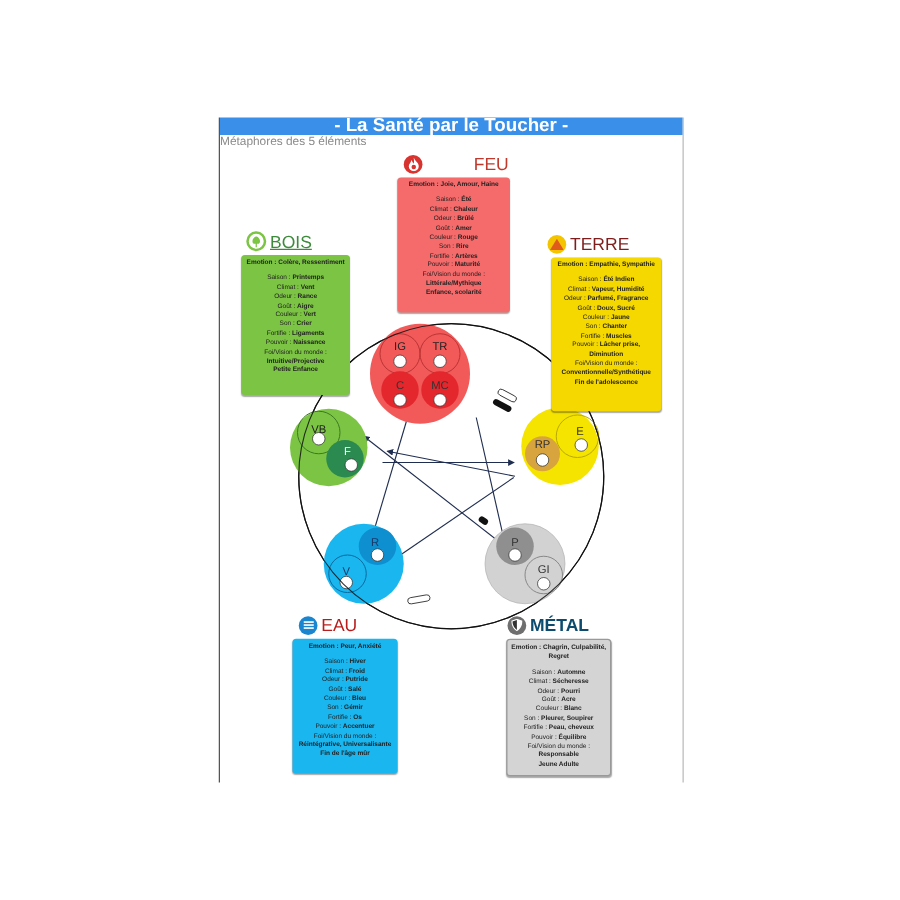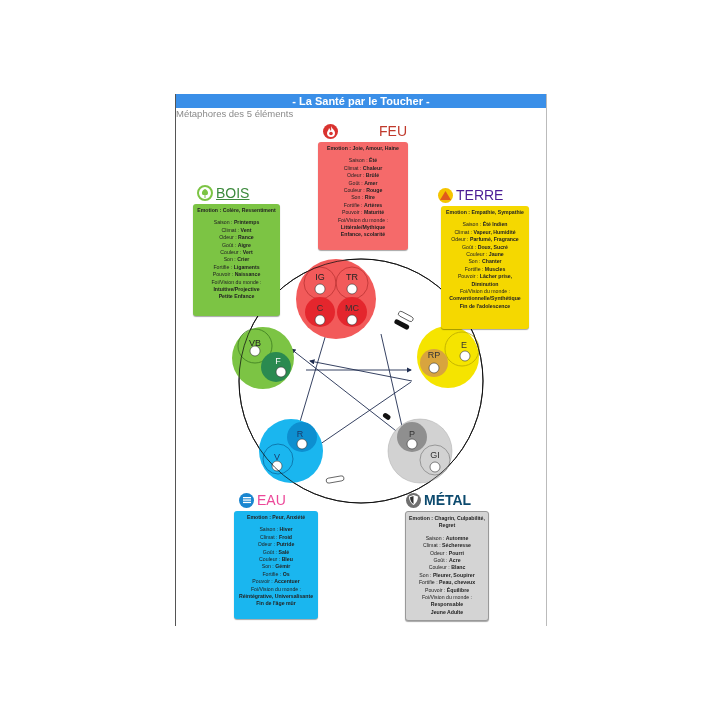--- a/index.html
+++ b/index.html
@@ -1,18 +1,18 @@
 <!DOCTYPE html>
 <html><head>
   <meta charset="utf-8">
   <style>
     html, body { margin: 0; padding: 0; background: #ffffff; }
     body { width: 720px; height: 720px; position: relative; overflow: hidden; font-family: "Liberation Sans", sans-serif; }
     .page { position: absolute; left: 175px; top: 94px; width: 370px; height: 532px; background: #fff; border-left: 1px solid #555; border-right: 1px solid #bbb; }
-    .banner { position: absolute; left: 0; top: 0; width: 370px; height: 14px; background: #3a8fe8; color: #fff; font-weight: bold; font-size: 11px; text-align: center; line-height: 14px; }
+    .banner { position: absolute; left: 0; top: 0; width: 370px; height: 14px; background: #3a8fe8; color: #fff; font-weight: bold; font-size: 15px; text-align: center; line-height: 14px; }
     .subtitle { position: absolute; left: 0; top: 14px; width: 370px; font-size: 9.5px; color: #8a8a8a; line-height: 12px; }
     .el-title { position: absolute; display: flex; align-items: center; gap: 3px; font-size: 14px; line-height: 16px; }
     .el-icon { width: 15px; height: 15px; border-radius: 50%; display: inline-flex; align-items: center; justify-content: center; }
     .card { position: absolute; border-radius: 3px; font-size: 5.2px; line-height: 7.4px; text-align: center; padding: 3px 2px; box-sizing: border-box; color: #222; box-shadow: 0 1px 1px rgba(0,0,0,0.35); }
     .card .emo { font-weight: bold; margin-bottom: 5px; }
     .card b { font-weight: bold; }
     .card div { white-space: nowrap; }
     svg.diagram { position: absolute; left: 0; top: 0; }
   </style>
 </head>
@@ -154,21 +154,21 @@
         <div><span>Couleur :</span> <b>Vert</b></div>
         <div><span>Son :</span> <b>Crier</b></div>
         <div><span>Fortifie :</span> <b>Ligaments</b></div>
         <div><span>Pouvoir :</span> <b>Naissance</b></div>
         <div><span>Foi/Vision du monde :</span><b></b></div>
         <div><span></span><b>Intuitive/Projective</b></div>
         <div><span></span><b>Petite Enfance</b></div>
       </div>
   </div>
 
-  <div class="el-title" style="left:262px; top:93px; color:#4c1d95;">
+  <div class="el-title" style="left:262px; top:93px; color:#7f1d1d;">
     <span class="el-icon" style="background:#f5c400;">
       <svg width="11" height="9" viewBox="0 0 11 9">
           <path d="M5.5 0 L11 9 L0 9 z" fill="#e05a1c"></path>
         </svg>
     </span>
     <span>TERRE</span>
   </div>
   <div class="card" style="left:265px; top:112px; width:88px; height:123px; background:#f5d800;">
     <div class="emo"><span>Emotion :</span> <span>Empathie, Sympathie</span></div>
     <div id="terre-rows">
@@ -180,21 +180,21 @@
         <div><span>Son :</span> <b>Chanter</b></div>
         <div><span>Fortifie :</span> <b>Muscles</b></div>
         <div><span>Pouvoir :</span> <b>Lâcher prise,</b></div>
         <div><span></span><b>Diminution</b></div>
         <div><span>Foi/Vision du monde :</span><b></b></div>
         <div><span></span><b>Conventionnelle/Synthétique</b></div>
         <div><span></span><b>Fin de l'adolescence</b></div>
       </div>
   </div>
 
-  <div class="el-title" style="left:63px; top:398px; color:#ec4899;">
+  <div class="el-title" style="left:63px; top:398px; color:#b91c1c;">
     <span class="el-icon" style="background:#1a86d0;">
       <svg width="10" height="8" viewBox="0 0 10 8">
           <rect x="1" y="1" width="8" height="1.3" fill="#fff"></rect>
           <rect x="1" y="3.4" width="8" height="1.3" fill="#fff"></rect>
           <rect x="1" y="5.8" width="8" height="1.3" fill="#fff"></rect>
         </svg>
     </span>
     <span>EAU</span>
   </div>
   <div class="card" style="left:58px; top:417px; width:84px; height:108px; background:#1ab6ef;">

